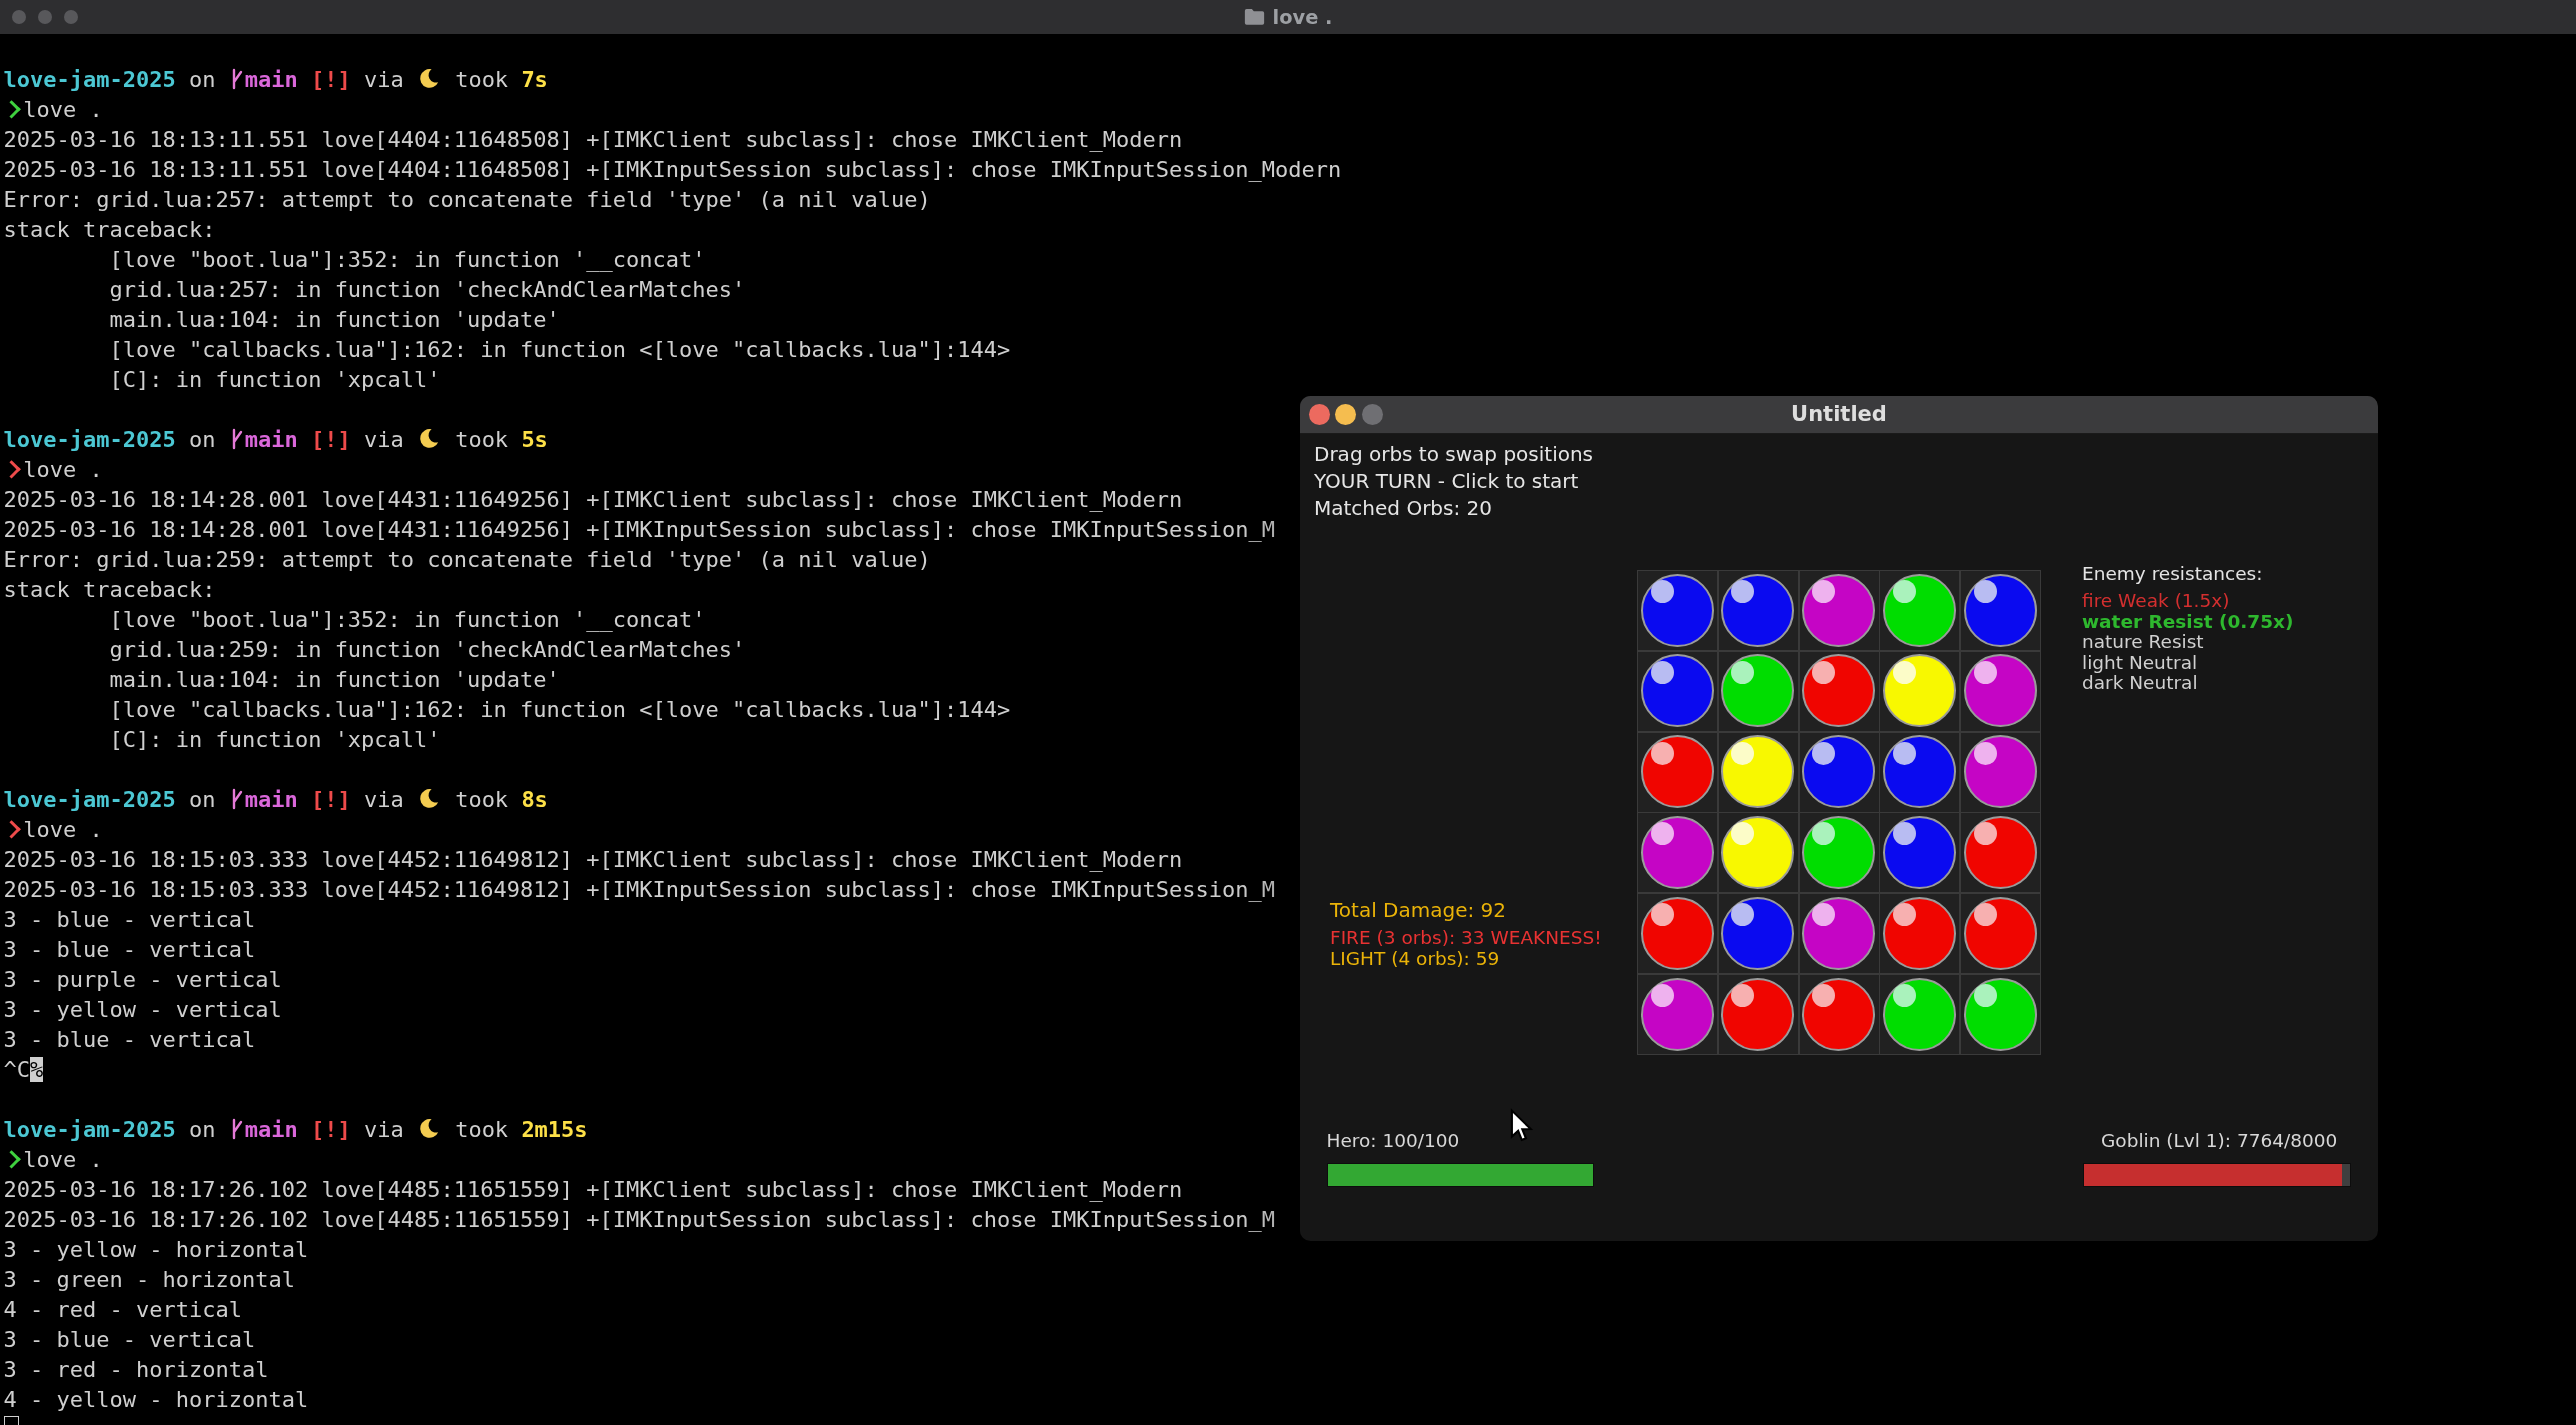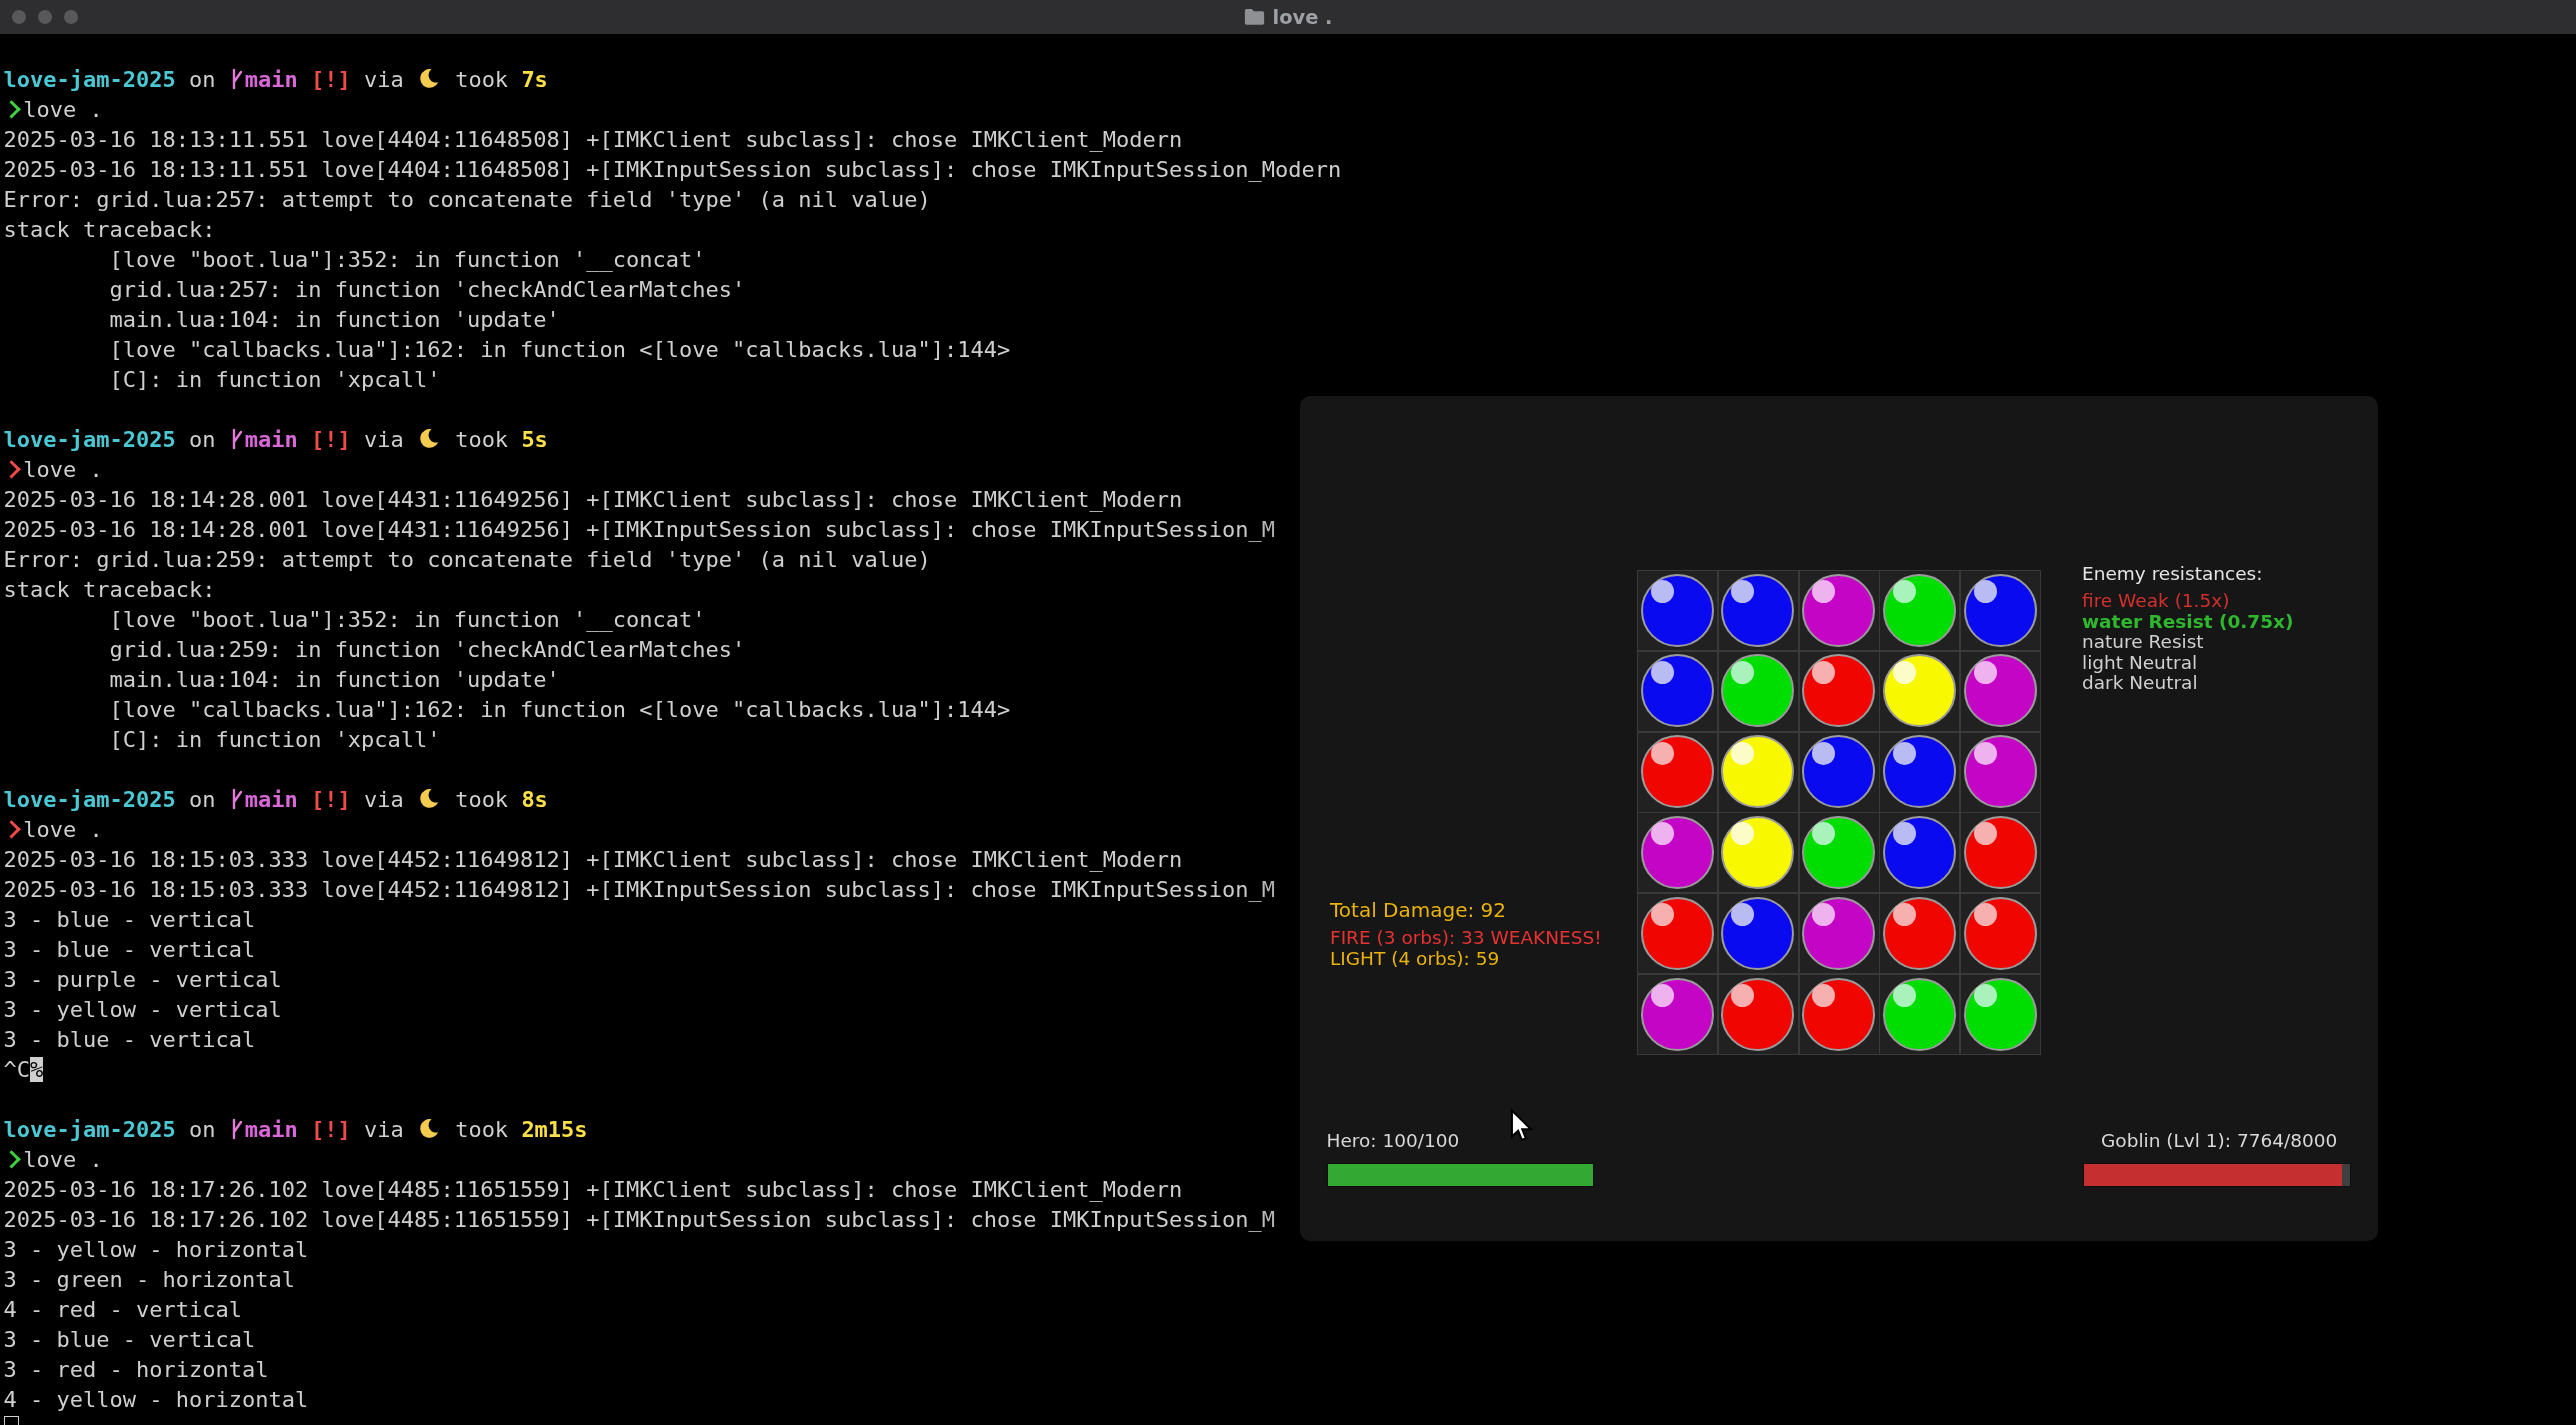--- a/index.html
+++ b/index.html
@@ -75,21 +75,32 @@
     <path d="M5 3 v18 M5 15 L12 5" stroke="#e57bd8" stroke-width="2.4" fill="none" stroke-linecap="round"></path>
   </svg><span class="c-mag">main</span><span class="c-plain"> </span><span class="c-red">[!]</span><span class="c-plain"> via </span><svg class="ico" width="25" height="25" viewBox="0 0 24 24">
     <path d="M21 12.79A9 9 0 1 1 11.21 3 7 7 0 0 0 21 12.79z" fill="#f3cb50" transform="rotate(18 12 12)"></path>
   </svg><span class="c-plain"> took </span><span class="c-yel">8s</span></div><div class="tl"><span class="chev red"></span><span class="c-plain">love .</span></div><div class="tl">2025-03-16 18:15:03.333 love[4452:11649812] +[IMKClient subclass]: chose IMKClient_Modern</div><div class="tl">2025-03-16 18:15:03.333 love[4452:11649812] +[IMKInputSession subclass]: chose IMKInputSession_M</div><div class="tl">3 - blue - vertical</div><div class="tl">3 - blue - vertical</div><div class="tl">3 - purple - vertical</div><div class="tl">3 - yellow - vertical</div><div class="tl">3 - blue - vertical</div><div class="tl"><span class="c-plain">^C</span><span class="c-inv">%</span></div><div class="tl"></div><div class="tl"><span class="c-cyan">love-jam-2025</span><span class="c-plain"> on </span><svg class="ico" width="16" height="24" viewBox="0 0 16 24">
     <path d="M5 3 v18 M5 15 L12 5" stroke="#e57bd8" stroke-width="2.4" fill="none" stroke-linecap="round"></path>
   </svg><span class="c-mag">main</span><span class="c-plain"> </span><span class="c-red">[!]</span><span class="c-plain"> via </span><svg class="ico" width="25" height="25" viewBox="0 0 24 24">
     <path d="M21 12.79A9 9 0 1 1 11.21 3 7 7 0 0 0 21 12.79z" fill="#f3cb50" transform="rotate(18 12 12)"></path>
   </svg><span class="c-plain"> took </span><span class="c-yel">2m15s</span></div><div class="tl"><span class="chev grn"></span><span class="c-plain">love .</span></div><div class="tl">2025-03-16 18:17:26.102 love[4485:11651559] +[IMKClient subclass]: chose IMKClient_Modern</div><div class="tl">2025-03-16 18:17:26.102 love[4485:11651559] +[IMKInputSession subclass]: chose IMKInputSession_M</div><div class="tl">3 - yellow - horizontal</div><div class="tl">3 - green - horizontal</div><div class="tl">4 - red - vertical</div><div class="tl">3 - blue - vertical</div><div class="tl">3 - red - horizontal</div><div class="tl">4 - yellow - horizontal</div><div class="tl"><span class="cursor-box"></span></div></div>
 
 <div class="game-window">
-
+  <div class="gw-titlebar">
+    <div class="dot" style="left: 8.8px; background: rgb(236, 106, 95);"></div>
+    <div class="dot" style="left: 35px; background: rgb(245, 189, 79);"></div>
+    <div class="dot" style="left: 62px; background: rgb(111, 111, 115);"></div>
+    <div class="gw-title">Untitled</div>
+  </div>
+
+  <div class="gw-status">
+      <div>Drag orbs to swap positions</div>
+      <div>YOUR TURN - Click to start</div>
+      <div>Matched Orbs: 20</div>
+    </div>
 
   <div class="grid">
       <div class="cell">
         <div class="orb" style="background: rgb(10, 10, 240);">
           <div class="hl" style="background: rgb(184, 188, 242);"></div>
         </div>
       </div>
       <div class="cell">
         <div class="orb" style="background: rgb(10, 10, 240);">
           <div class="hl" style="background: rgb(184, 188, 242);"></div>

